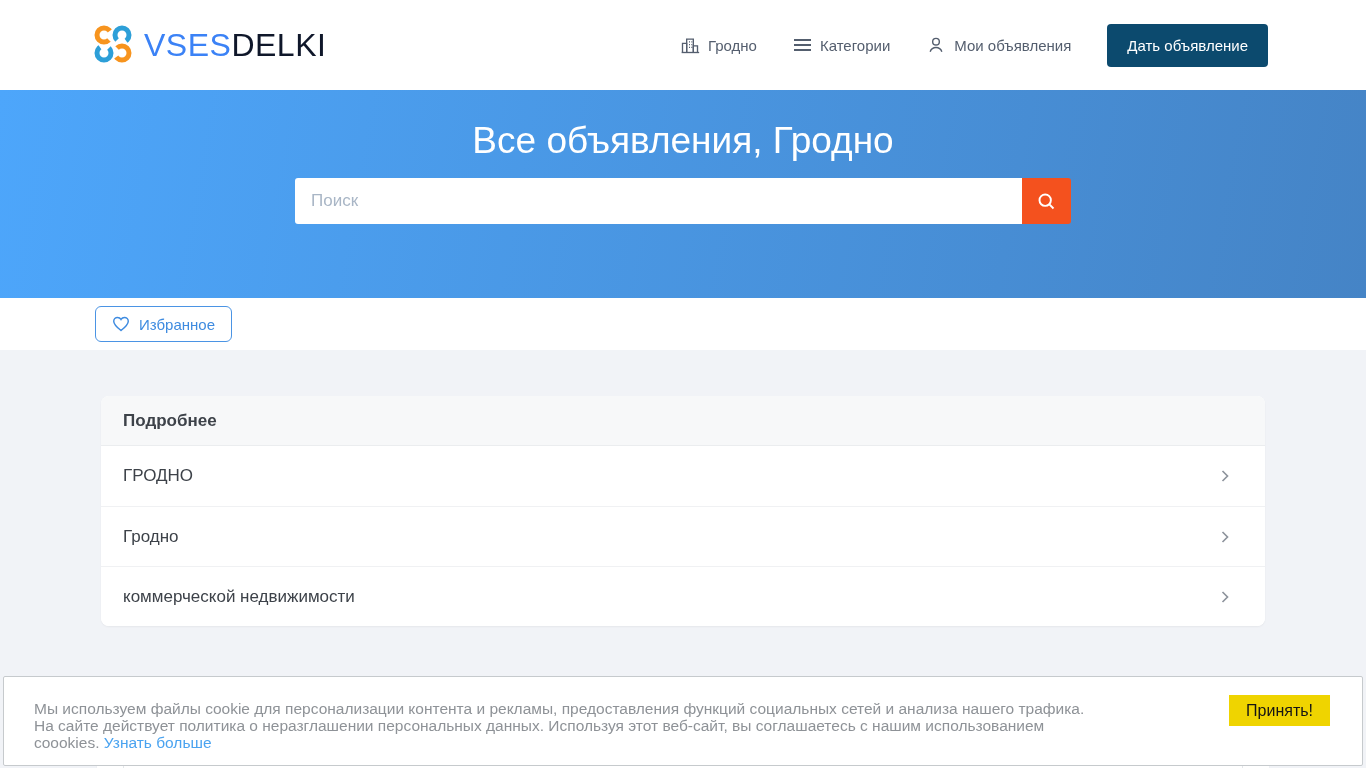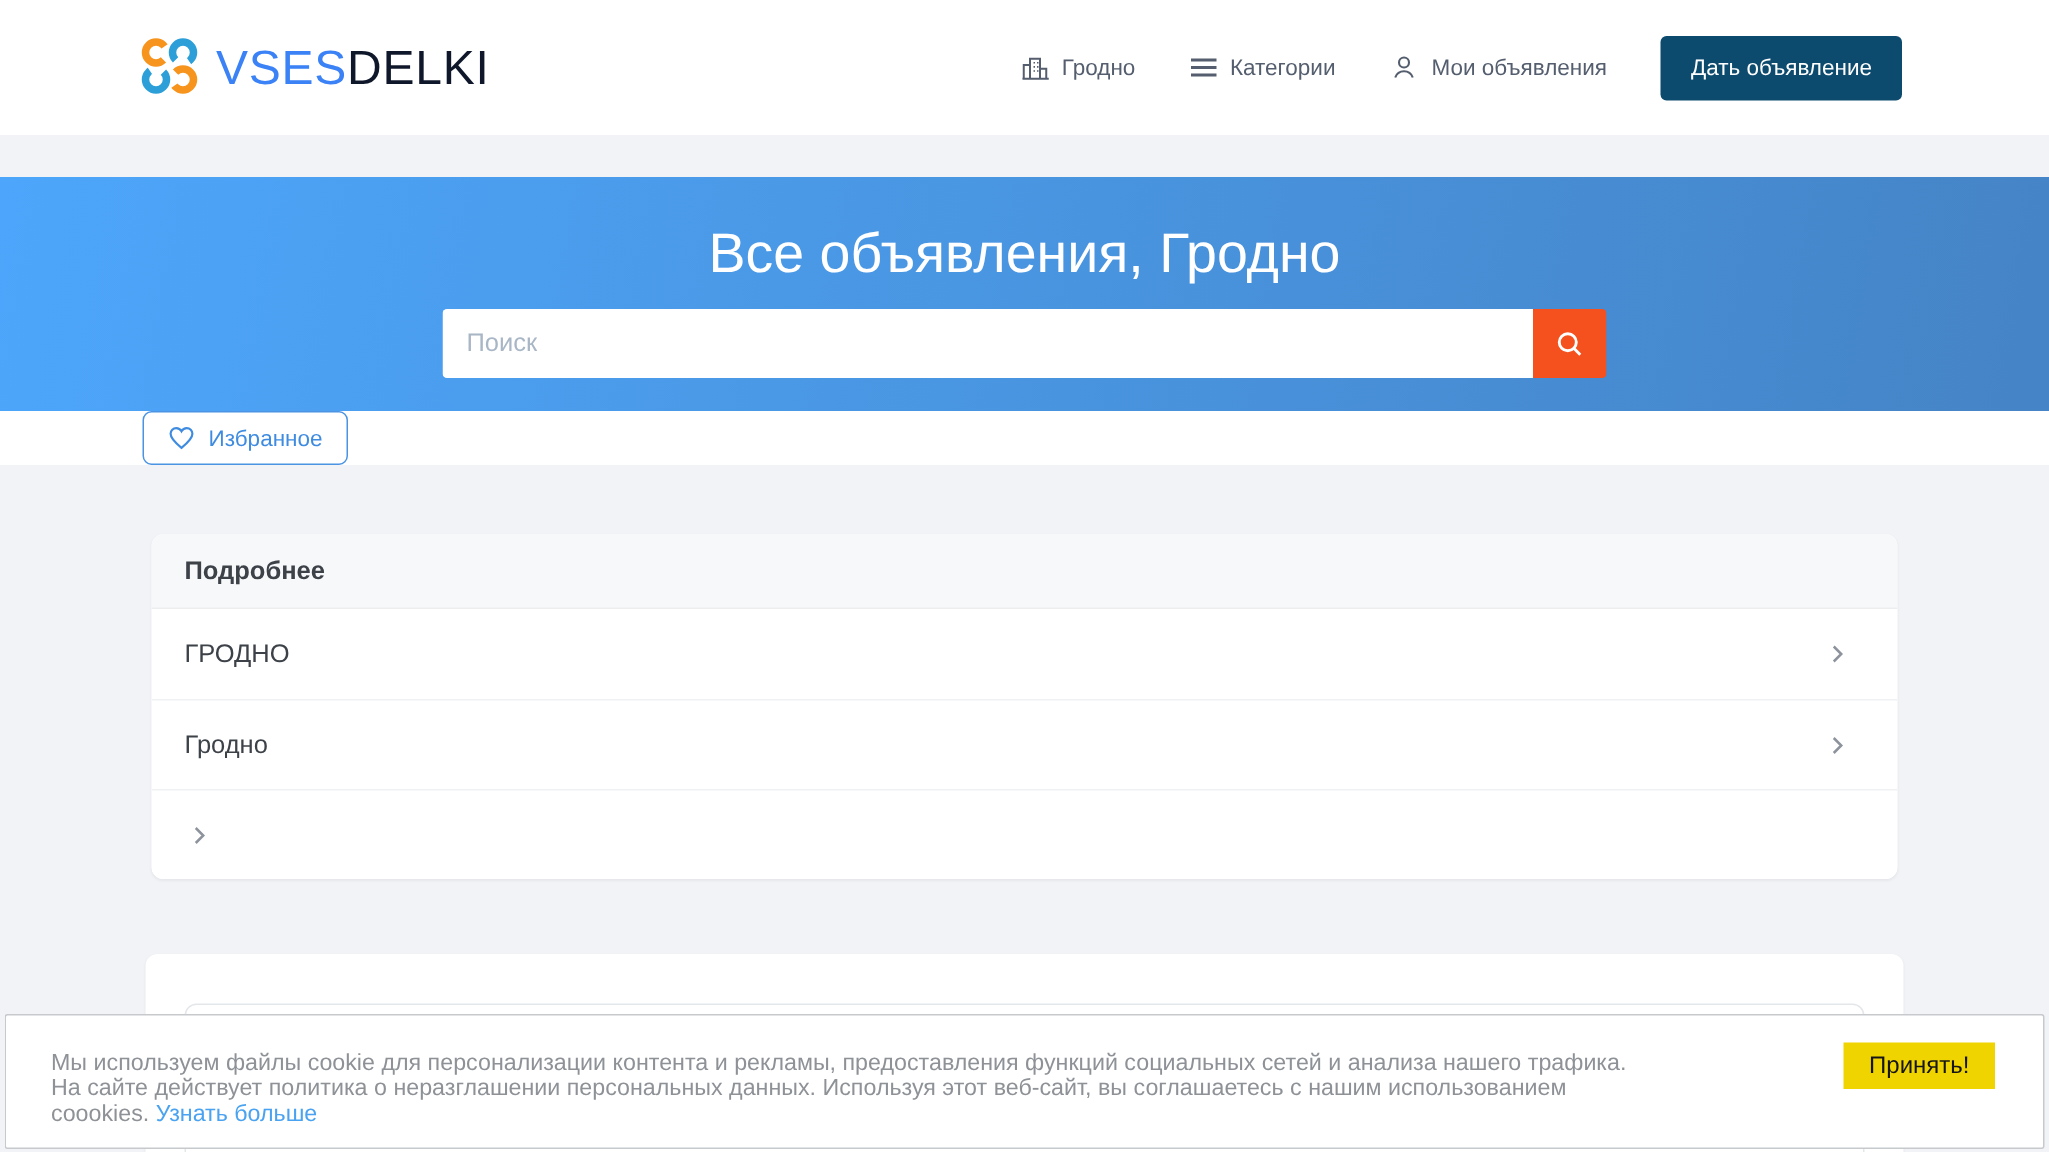--- a/index.html
+++ b/index.html
@@ -15,33 +15,33 @@
   .logo-blue { color:#0f172a; }
   .nav { display:flex; align-items:center; gap:36px; }
   .nav-item { display:flex; align-items:center; gap:8px; color:#545e6e;
     font-size:15px; cursor:pointer; text-decoration:none; }
   .nav-item svg { display:block; }
   .post-btn { background:#0c4a6e; color:#fff; border:none; border-radius:4px;
     font-size:15px; padding:13px 20px; cursor:pointer;
     font-family:"Liberation Sans", sans-serif; }
 
   
-  .hero { height:156px; background:linear-gradient(100deg,#4da6fb 0%,#4584c6 100%);
-    text-align:center;margin-top:28px; }
+  .hero { height:208px; background:linear-gradient(100deg,#4da6fb 0%,#4584c6 100%);
+    text-align:center; }
   .hero h1 { padding-top:30px; font-size:37px; font-weight:400; color:#fff; }
   .search { width:776px; height:46px; margin:16px auto 0; display:flex;
     border-radius:3px; overflow:hidden; }
   .search input { flex:1; border:none; outline:none; padding:0 16px; font-size:17px;
     color:#333; font-family:"Liberation Sans", sans-serif; background:#fff; }
   .search input::placeholder { color:#a9b6c6; }
   .search button { width:49px; background:#f4511e; border:none; display:flex;
     align-items:center; justify-content:center; cursor:pointer; }
 
   
-  .fav-strip { height:36px; background:#fff; display:flex; align-items:center;
+  .fav-strip { height:52px; background:#fff; display:flex; align-items:center;
     padding-left:95px; }
   .fav-btn { display:inline-flex; align-items:center; gap:9px; background:#fff;
     border:1px solid #4b94e4; color:#3e8be0; height:36px; padding:0 16px;
     border-radius:6px; font-size:15px; cursor:pointer;
     font-family:"Liberation Sans", sans-serif; }
 
   
   .main { background:#f1f3f7; padding-top:34px; height:446px; }
   .card { width:1164px; margin:12px auto; background:#fff; border-radius:8px;
     box-shadow:0 1px 2px rgba(0,0,0,.05); overflow:hidden; }
@@ -147,20 +147,21 @@
     </div>
 
     <div class="list-item">
       <span>Гродно</span>
       <svg width="20" height="20" viewBox="0 0 24 24" fill="none" stroke="#8d939c" stroke-width="2">
         <path d="M9 6l6 6-6 6"></path>
       </svg>
     </div>
 
     <div class="list-item">
+      <span>коммерческой недвижимости</span>
       <svg width="20" height="20" viewBox="0 0 24 24" fill="none" stroke="#8d939c" stroke-width="2">
         <path d="M9 6l6 6-6 6"></path>
       </svg>
     </div>
   </div>
 
   <div class="card bottom-card">
     <div class="inner-box"></div>
   </div>
 </main>

